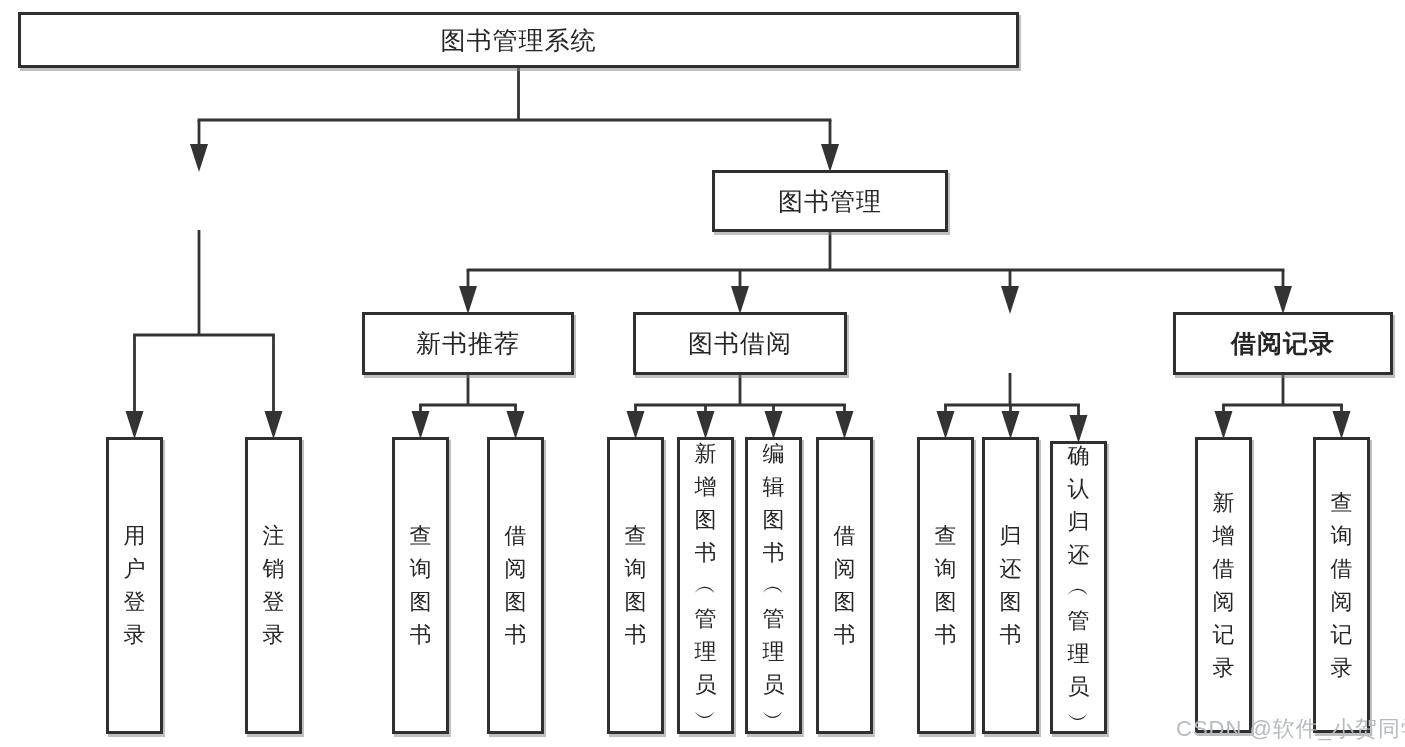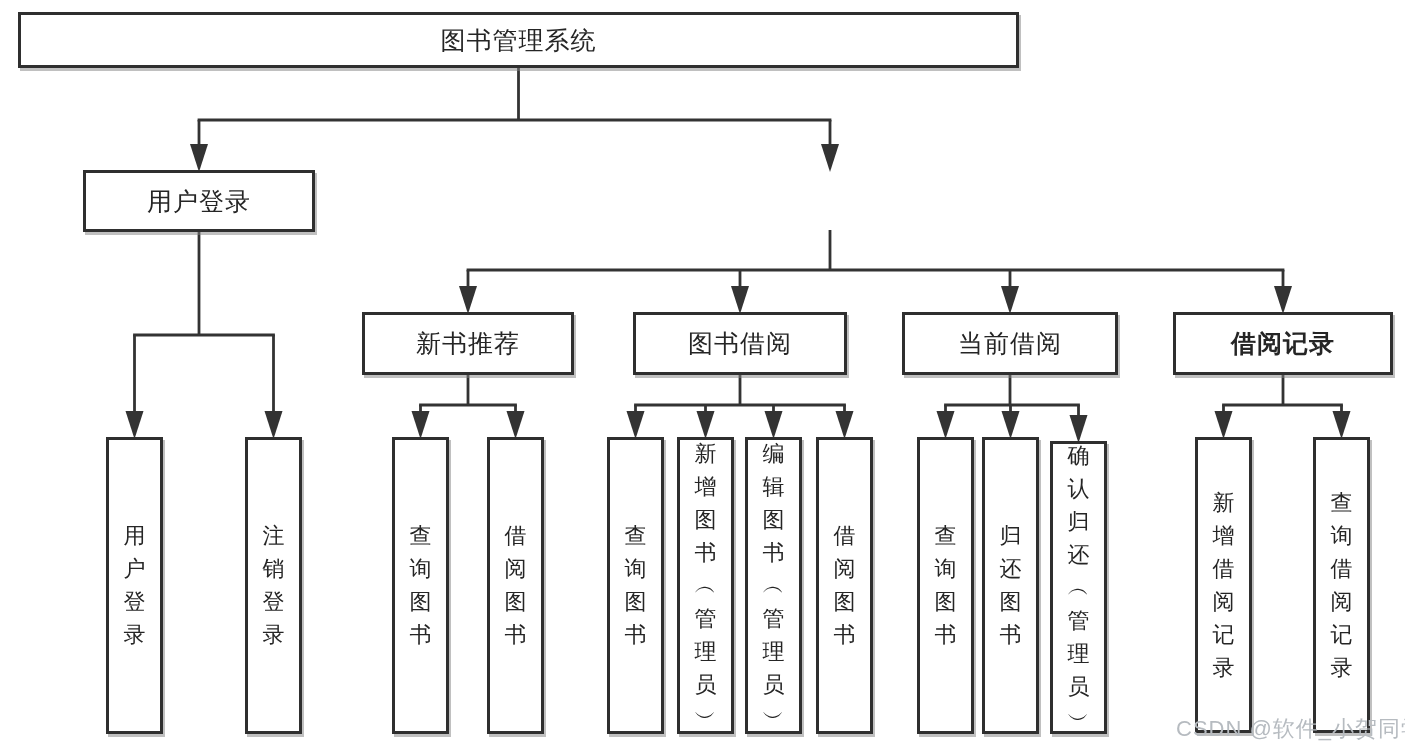--- a/index.html
+++ b/index.html
@@ -116,31 +116,28 @@
       <line x1="1222.1" y1="405" x2="1342.9" y2="405" stroke="#333333" stroke-width="2.8"></line>
       <line x1="1223.5" y1="405" x2="1223.5" y2="415" stroke="#333333" stroke-width="2.8"></line>
       <polygon points="1214.5,411 1232.5,411 1223.5,439" fill="#333333"></polygon>
       <line x1="1341.5" y1="405" x2="1341.5" y2="415" stroke="#333333" stroke-width="2.8"></line>
       <polygon points="1332.5,411 1350.5,411 1341.5,439" fill="#333333"></polygon>
     </svg>
 
   <div class="node" style="left: 18px; top: 12px; width: 1001px; height: 56px; border-color: rgb(47, 47, 47); background: rgb(255, 255, 255);">
       <span class="label-h" style="color: rgb(37, 37, 37);">图书管理系统</span>
     </div>
-    <div class="node" style="left: 83px; top: 170px; width: 232px; height: 62px; border-color: rgb(47, 47, 47); background: rgb(255, 255, 255);">
-      <span class="label-h" style="color: rgb(37, 37, 37);">用户登录</span>
+    <div class="node" style="left: 712px; top: 170px; width: 236px; height: 62px; border-color: rgb(47, 47, 47); background: rgb(255, 255, 255);">
+      <span class="label-h" style="color: rgb(37, 37, 37);">图书管理</span>
     </div>
     <div class="node" style="left: 633px; top: 312px; width: 214px; height: 63px; border-color: rgb(47, 47, 47); background: rgb(255, 255, 255);">
       <span class="label-h" style="color: rgb(37, 37, 37);">图书借阅</span>
     </div>
     <div class="node" style="left: 362px; top: 312px; width: 212px; height: 63px; border-color: rgb(47, 47, 47); background: rgb(255, 255, 255);">
       <span class="label-h" style="color: rgb(37, 37, 37);">新书推荐</span>
-    </div>
-    <div class="node" style="left: 902px; top: 312px; width: 216px; height: 63px; border-color: rgb(47, 47, 47); background: rgb(255, 255, 255);">
-      <span class="label-h" style="color: rgb(37, 37, 37);">当前借阅</span>
     </div>
     <div class="node" style="left: 1173px; top: 312px; width: 220px; height: 63px; border-color: rgb(47, 47, 47); background: rgb(255, 255, 255); font-weight: bold;">
       <span class="label-h" style="color: rgb(37, 37, 37);">借阅记录</span>
     </div>
     <div class="node" style="left: 106px; top: 437px; width: 57px; height: 297px; border-color: rgb(47, 47, 47); background: rgb(255, 255, 255);">
       <div class="label-v" style="color: rgb(37, 37, 37);">
         <span class="vchar">用</span>
         <span class="vchar">户</span>
         <span class="vchar">登</span>
         <span class="vchar">录</span>

